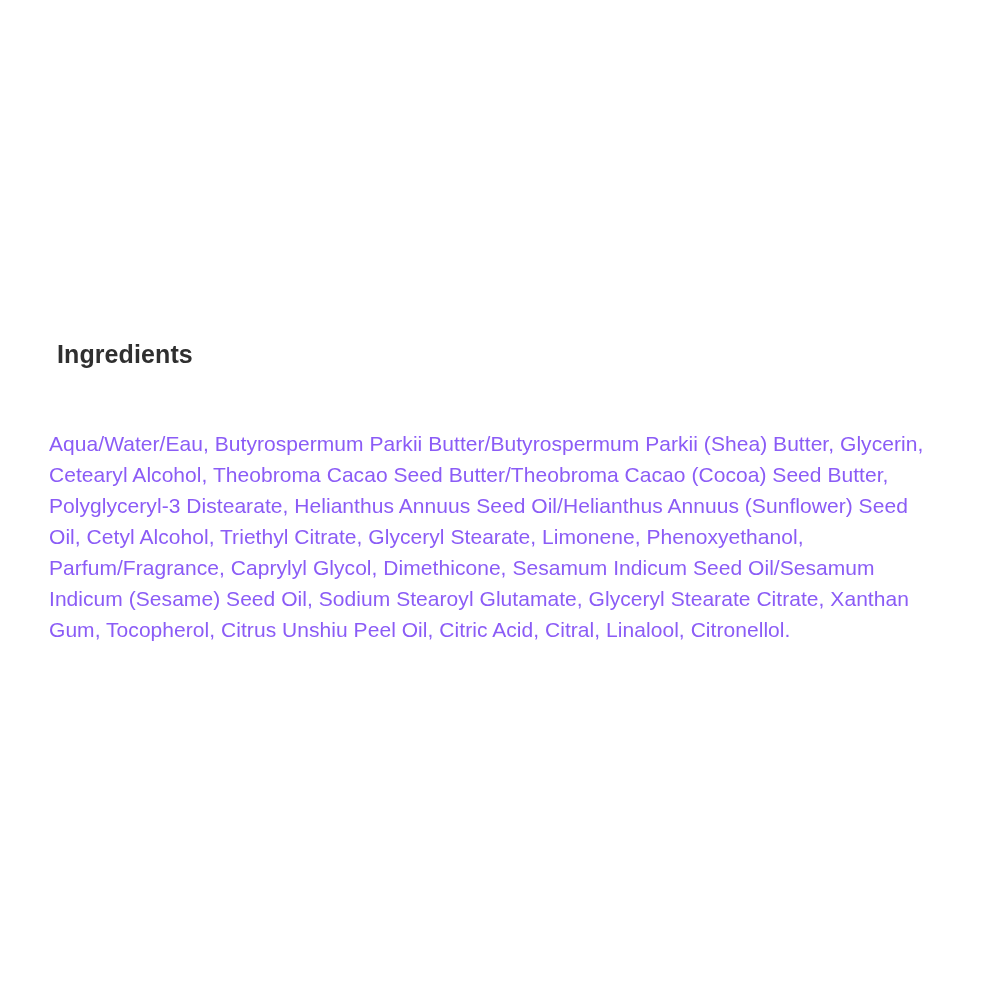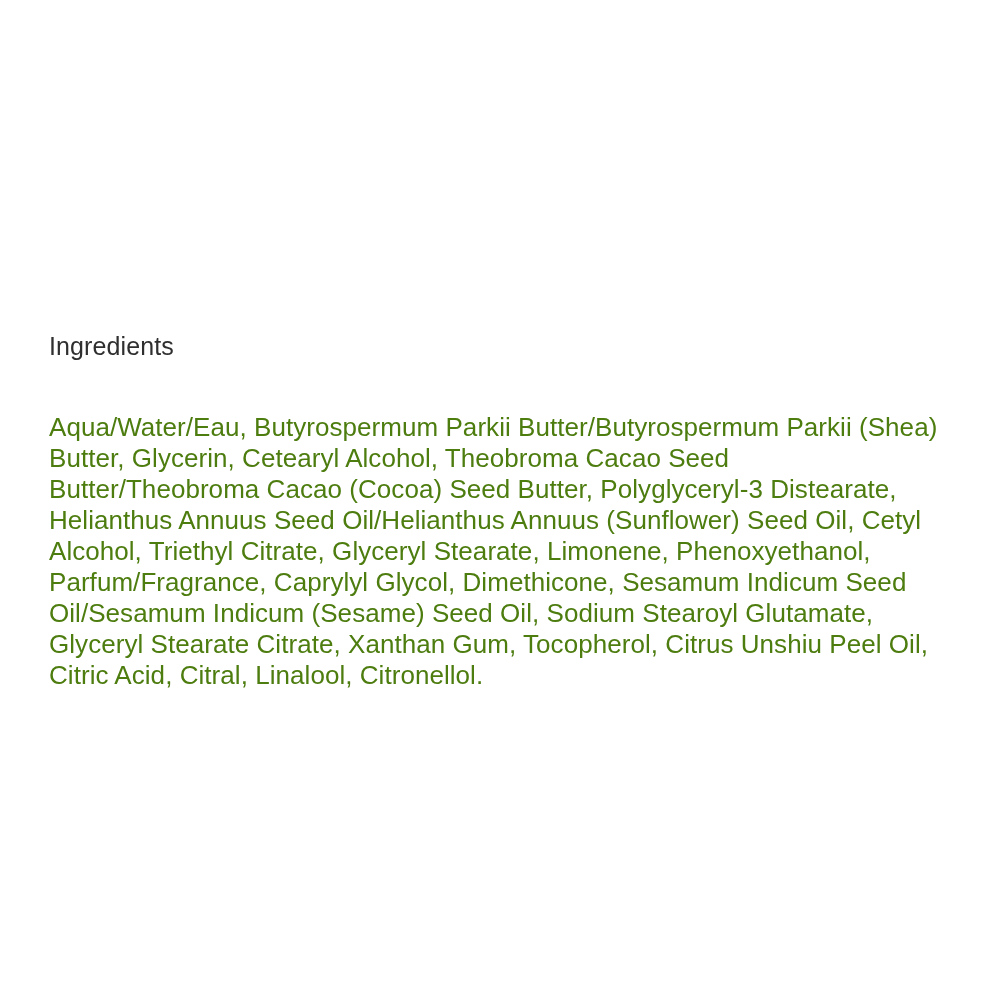--- a/index.html
+++ b/index.html
@@ -22,31 +22,31 @@
   }
   .content {
     position: absolute;
     left: 49px;
     top: 330px;
     width: 900px;
   }
   .section-heading {
     font-size: 25px;
     line-height: 32px;
-    font-weight: 400;
+    font-weight: 700;
     color: #2f2f2f;
-    margin: 0;
+    margin: 8px;
     letter-spacing: 0.1px;
   }
   .ingredients-body {
     margin: 0;
     padding: 0;
-    font-size: 26px;
+    font-size: 21px;
     line-height: 31px;
-    color: #4d7c0f;
+    color: #8b5cf6;
     letter-spacing: 0.05px;
     max-width: 896px;
   }
   .spacer {
     height: 50px;
   }
 </style>
 </head>
 <body>
 

